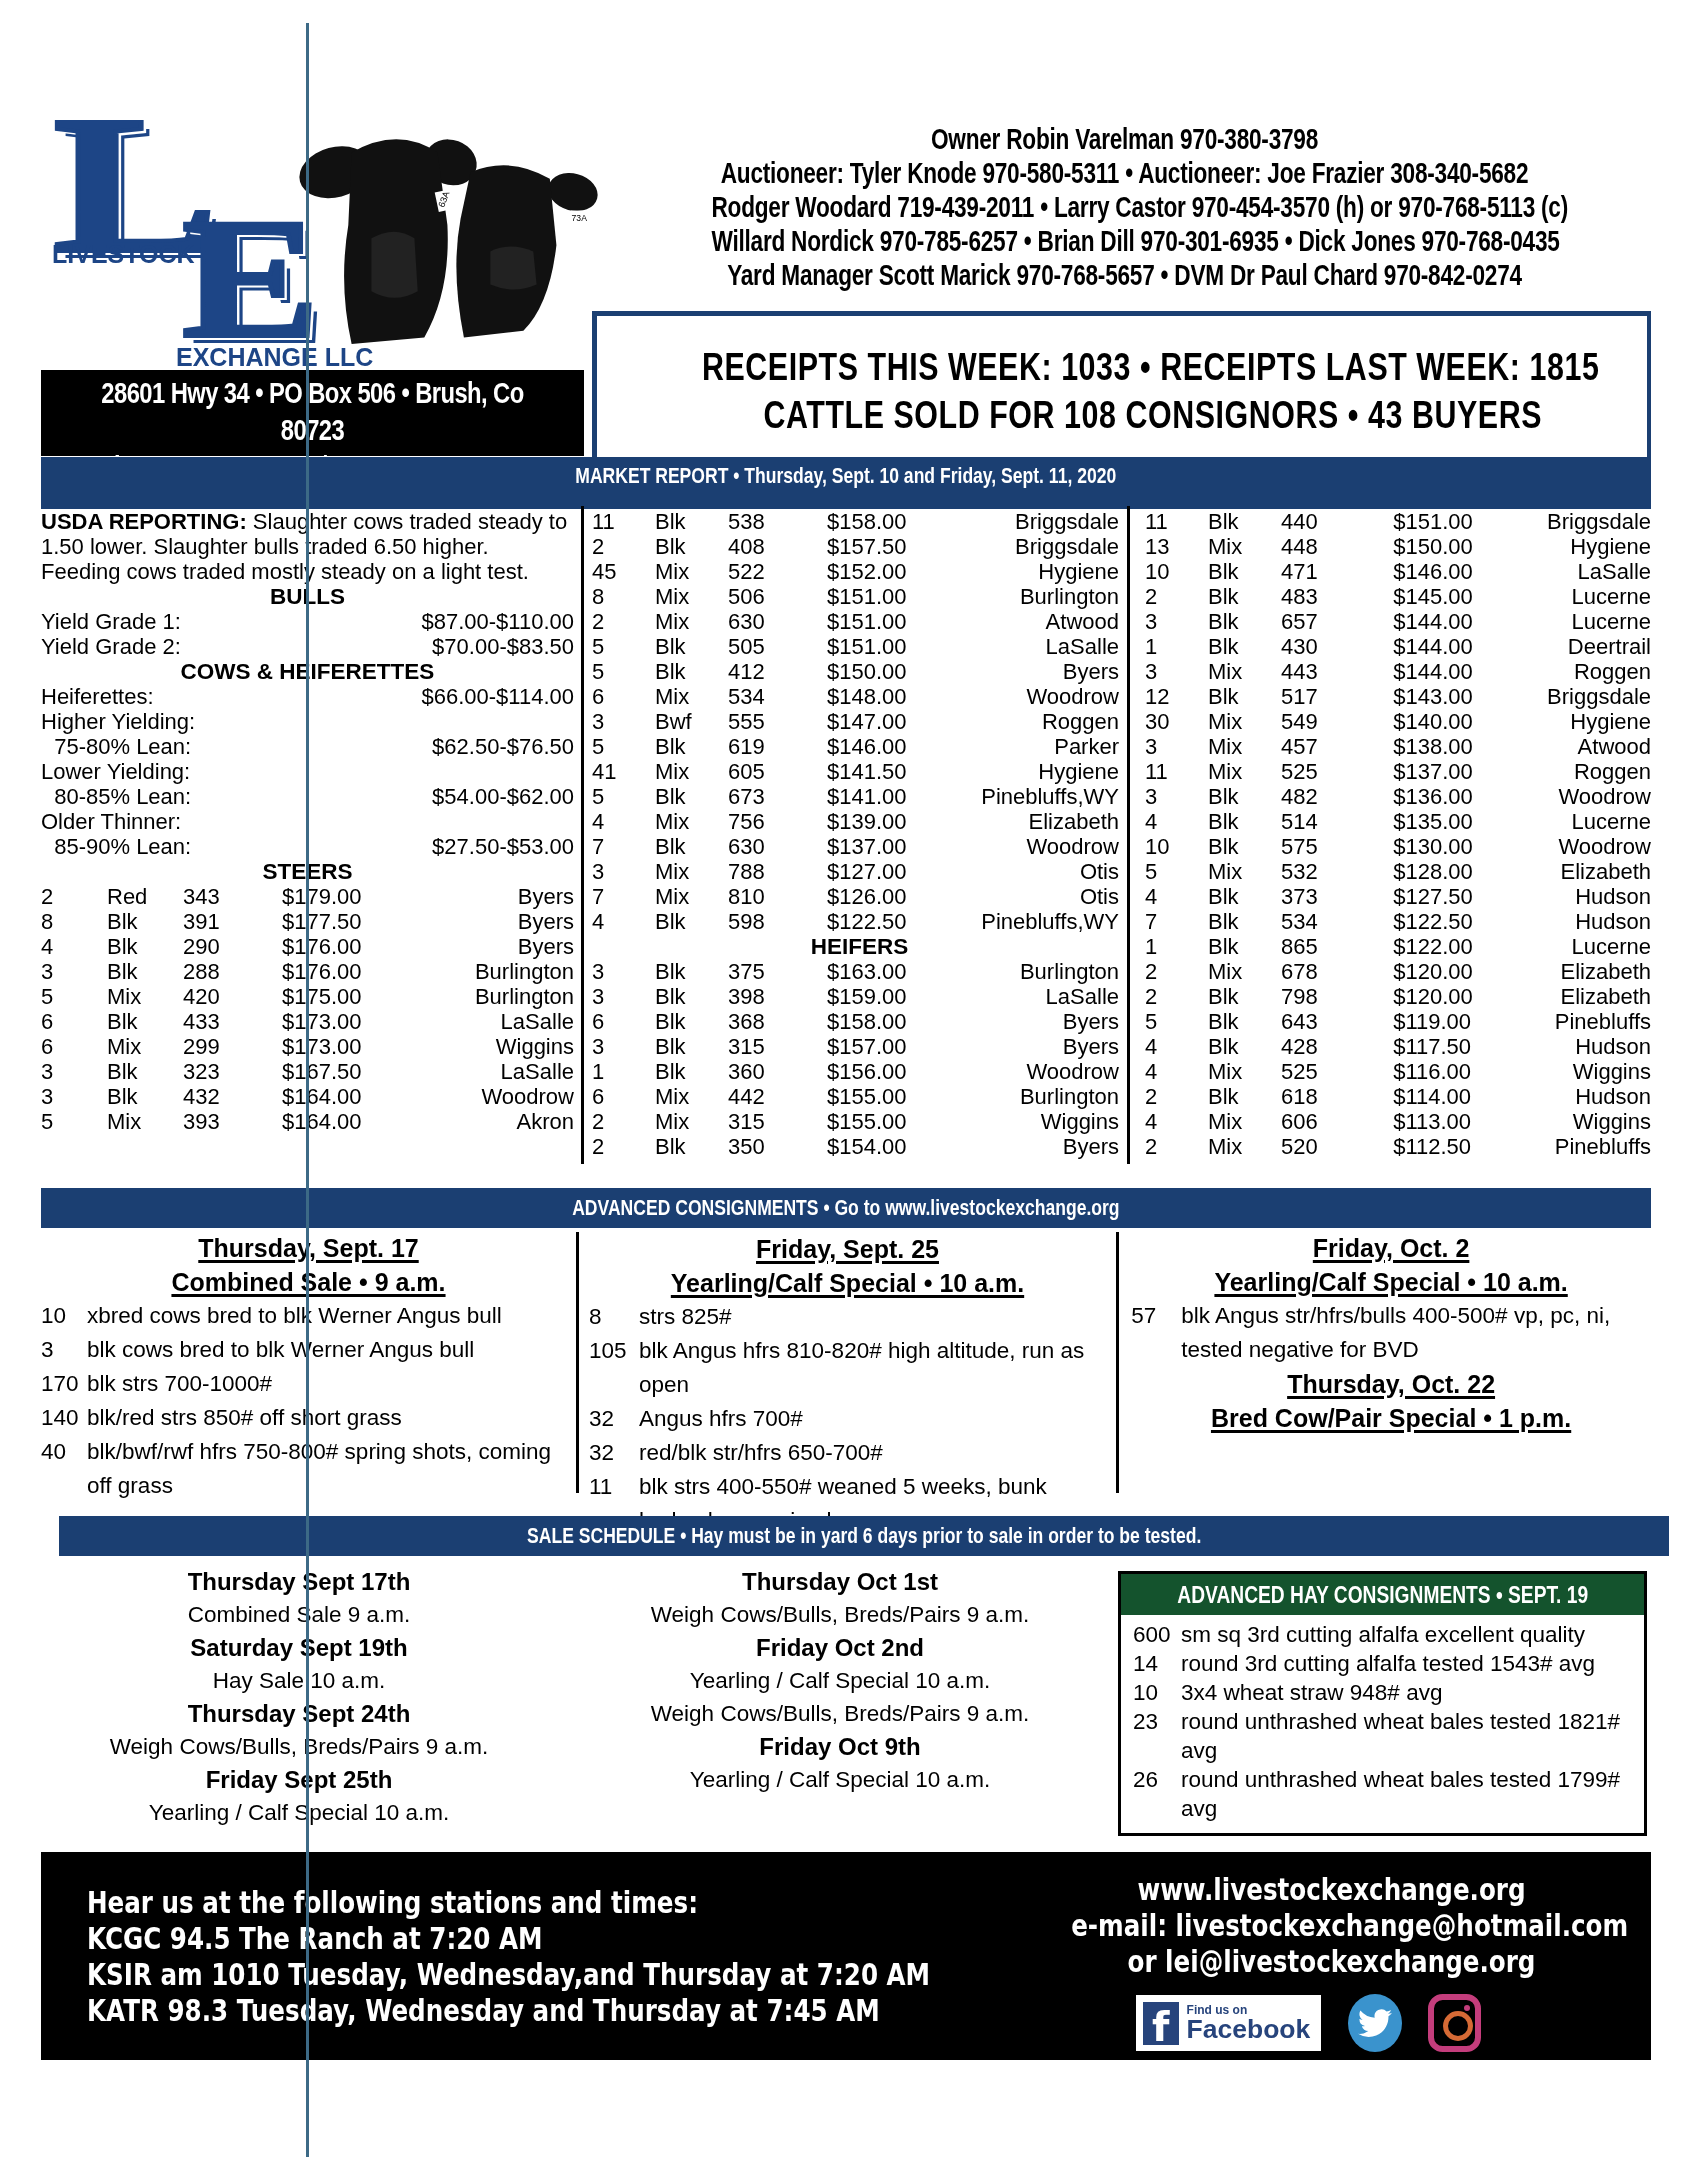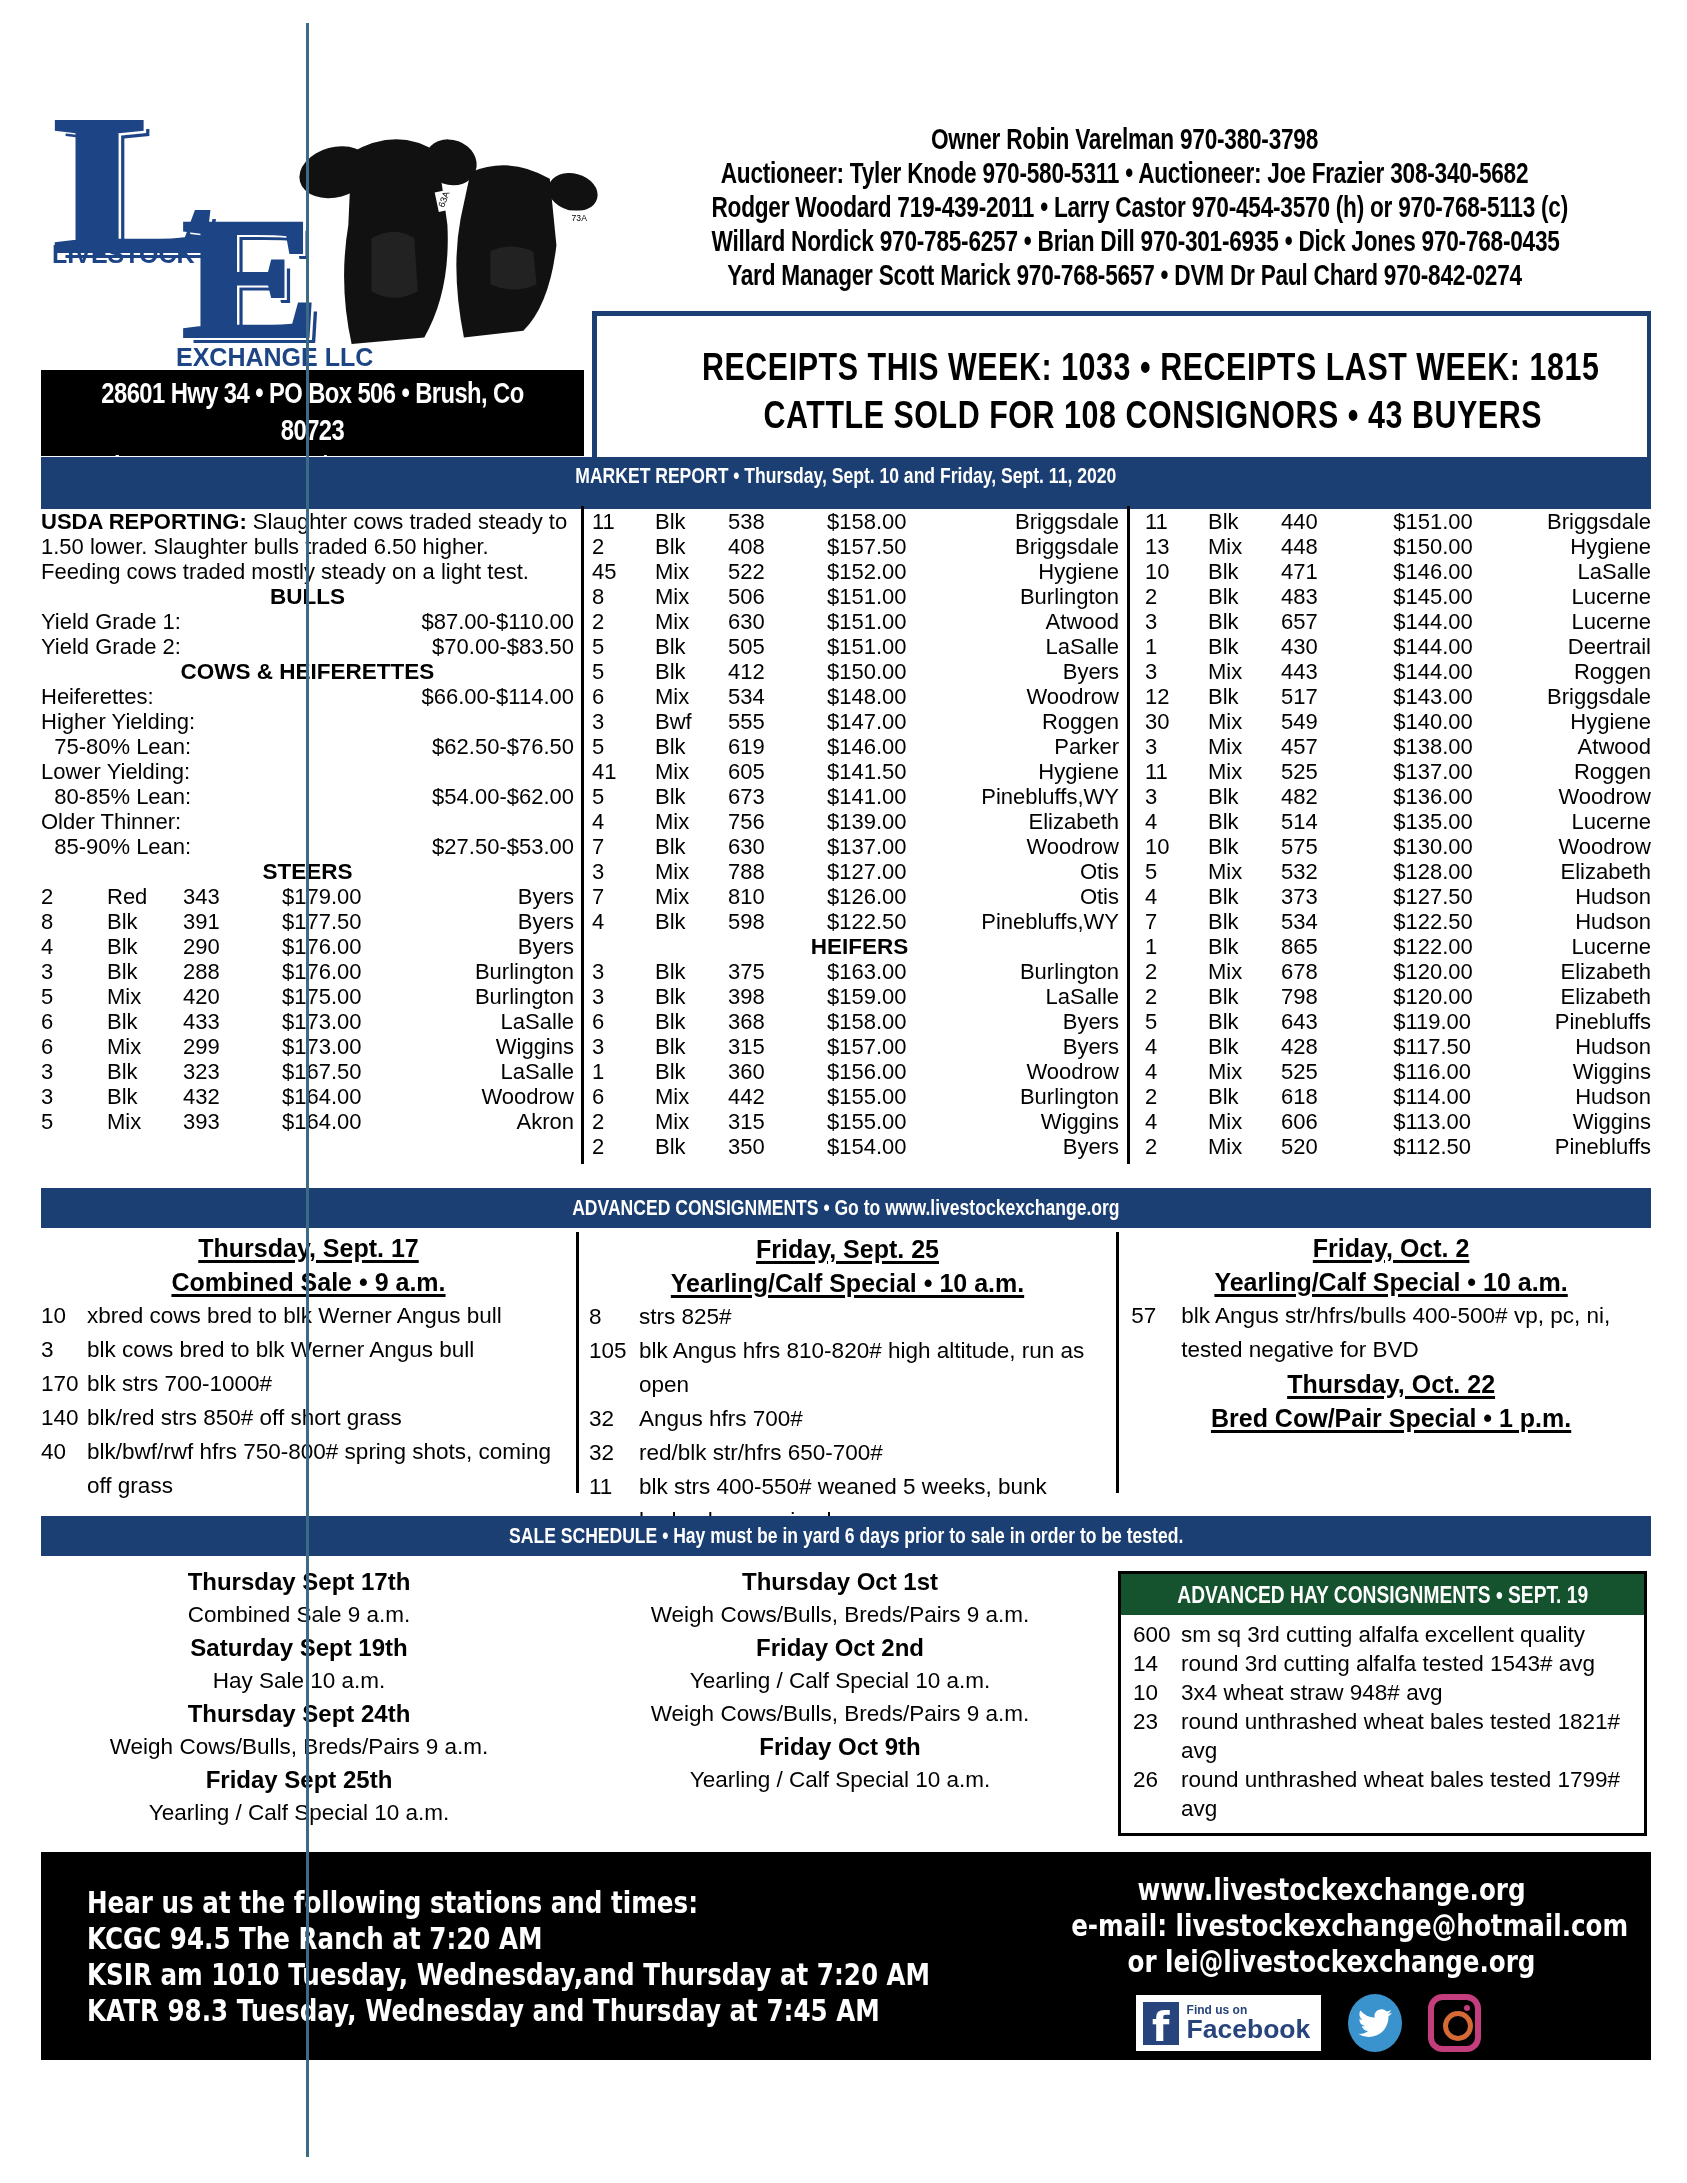--- a/index.html
+++ b/index.html
@@ -30,21 +30,21 @@
 
   
   #receipts-box { left: 592px; top: 311px; width: 1059px; height: 147px; border: 5.3px solid #1b3f72; border-bottom: none; border-right-width: 4px; background: #fff; text-align: right; padding-top: 26.5px; }
   #receipts-box .line { font-size: 38px; font-weight: bold; line-height: 48px; transform: scaleX(0.8); white-space: nowrap; letter-spacing: 0.7px; }
 
   
   .bar { left: 41px; width: 1610px; background: #1b3f72; color: #fff; text-align: center; font-weight: bold; white-space: nowrap; }
   .bar span { display: inline-block; transform: scaleX(0.78); font-size: 22.5px; }
   #bar-market { top: 457px; height: 52px; line-height: 38px; }
   #bar-consign { top: 1188px; height: 40px; line-height: 40px; }
-  #bar-schedule { top: 1516px; height: 40px; line-height: 40px; }
+  #bar-schedule { top: 1516px; height: 40px; line-height: 40px; margin-left: 18px; }
 
   
   .mcol { top: 509px; font-size: 22px; line-height: 25px; }
   #col-usda { left: 41px; width: 533px; }
   #col-mid { left: 581px; width: 549px; border-left: 3.3px solid #000; border-right: 3.3px solid #000; top: 506px; height: 658px; padding-left: 8px; padding-top: 3.3px; }
   #col-right { left: 1133px; width: 518px; top: 506px; padding-left: 12px; padding-top: 3.3px; }
   .usda-intro { font-size: 22px; line-height: 25px; padding-right: 6.6px; }
   .usda-intro b { font-weight: bold; }
   .sec-title { text-align: center; font-weight: bold; font-size: 22.5px; line-height: 25px; }
   .kv { display: flex; justify-content: space-between; }

